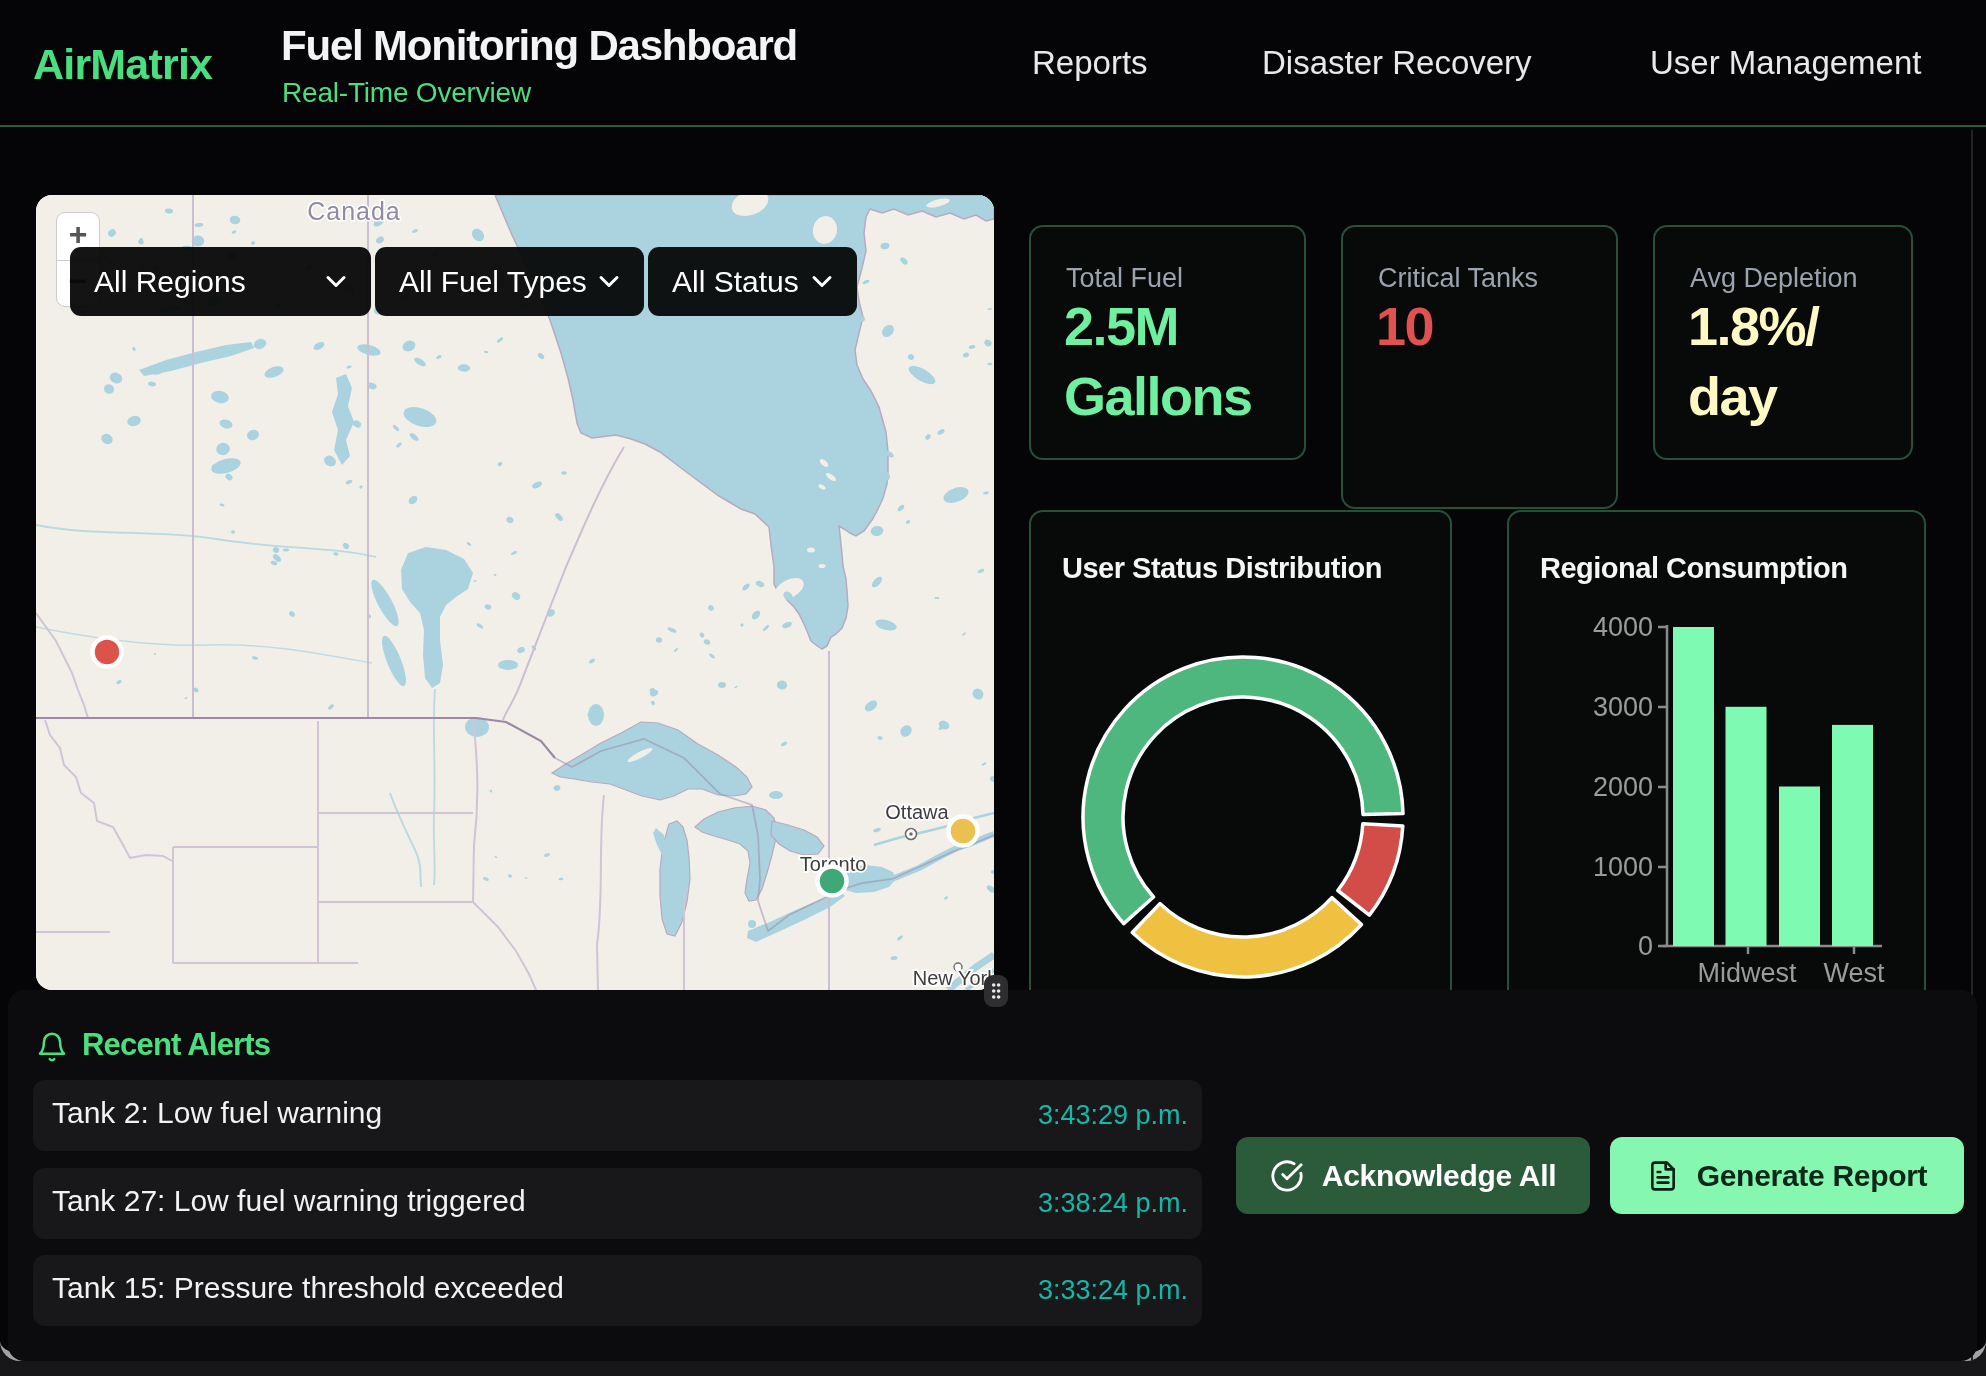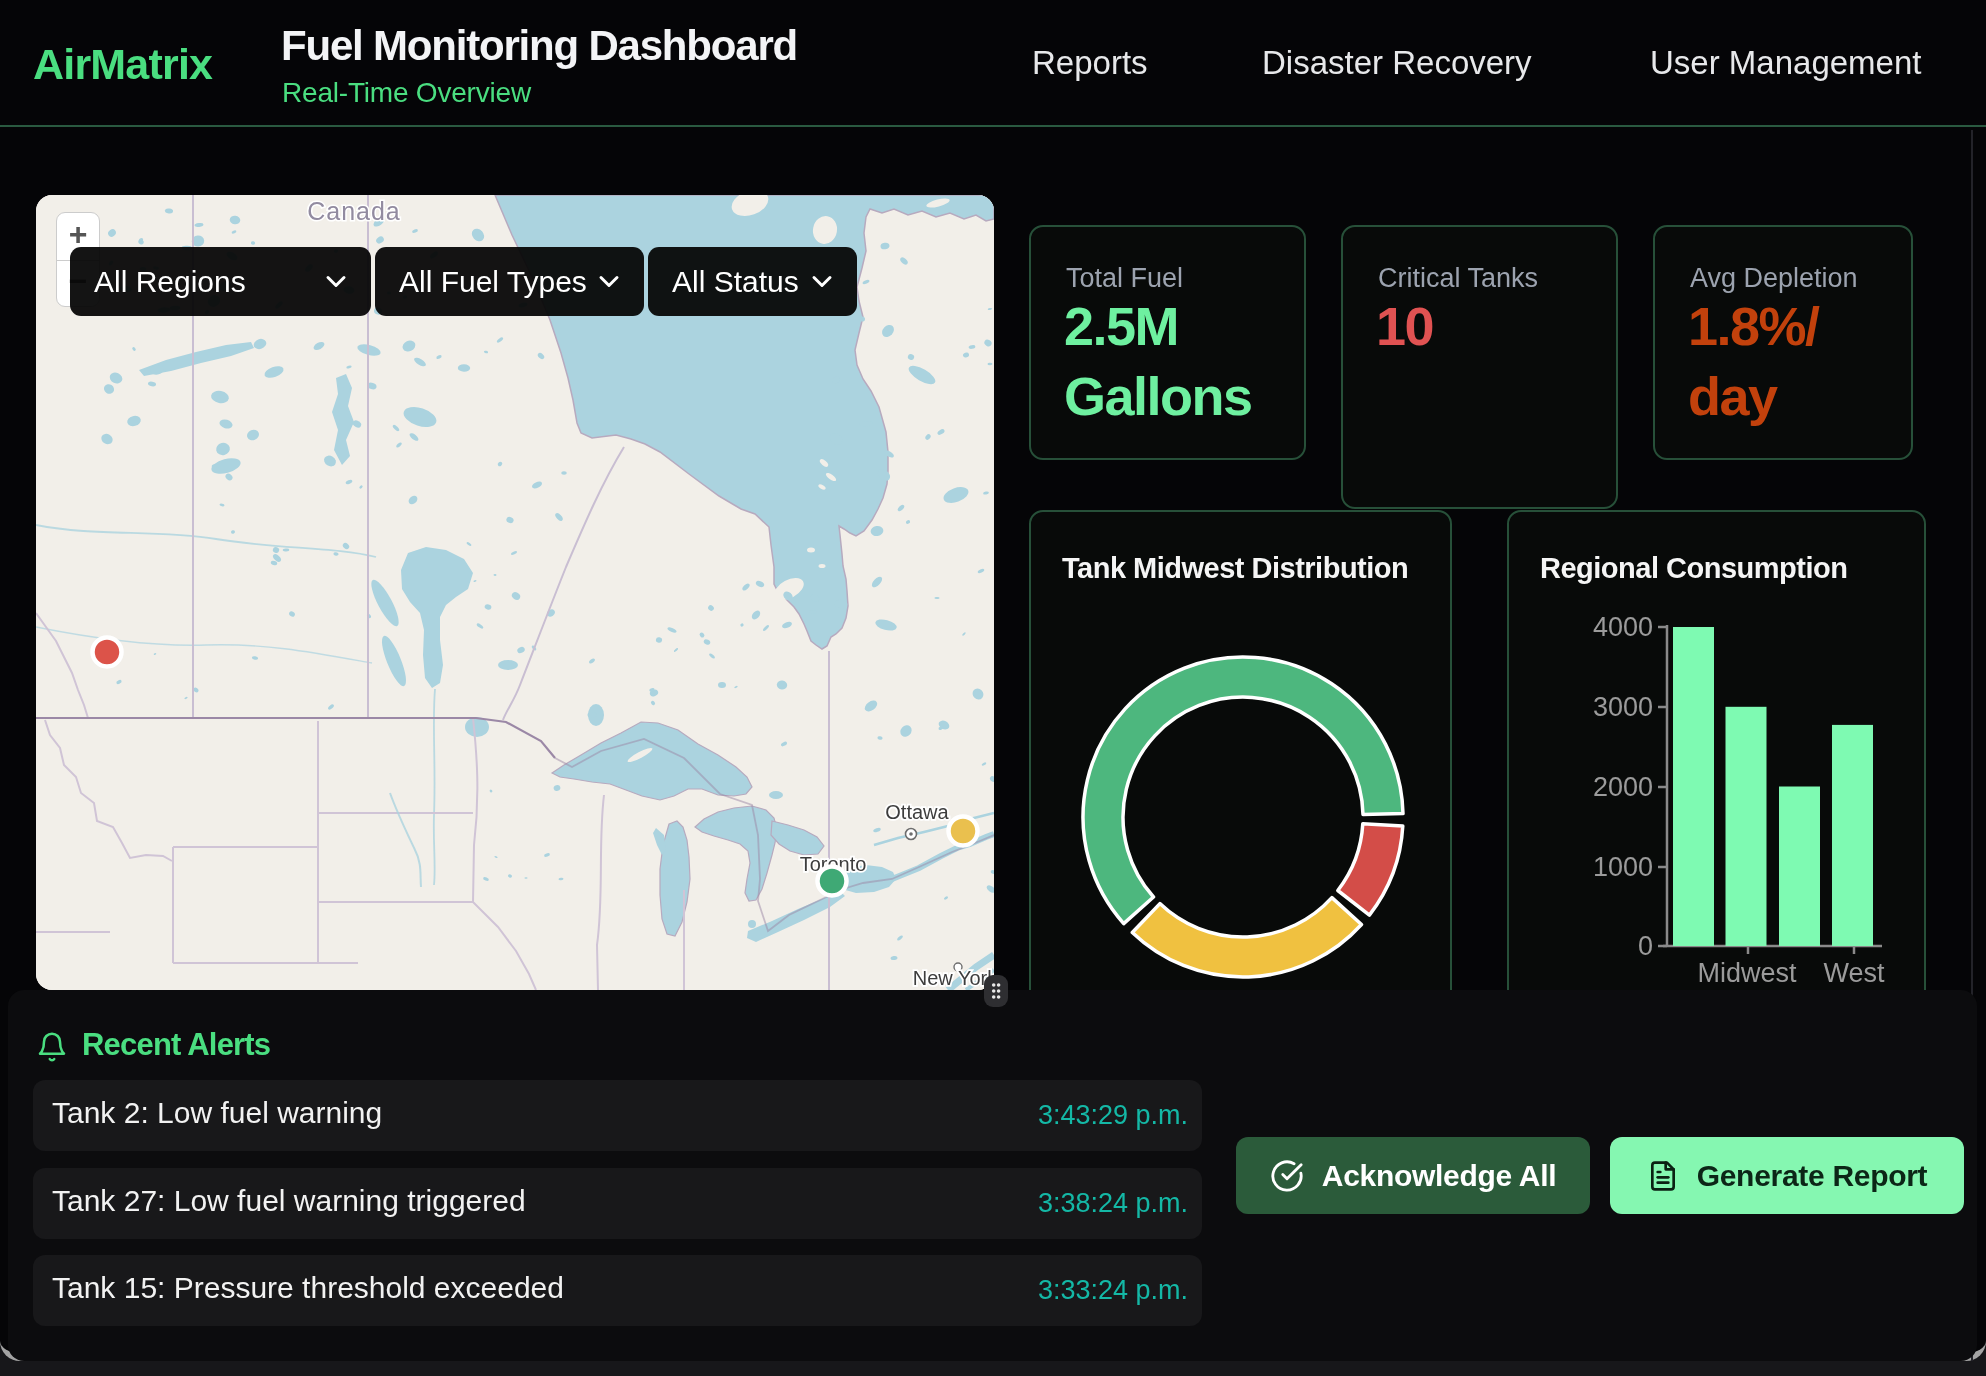--- a/index.html
+++ b/index.html
@@ -338,25 +338,25 @@
   <div class="card" id="stat1" style="left:1029px; top:225px; width:277px; height:235px;">
     <div class="slabel">Total Fuel</div>
     <div class="sval" style="color:#6ef0a0;">2.5M<br>Gallons</div>
   </div>
   <div class="card" id="stat2" style="left:1341px; top:225px; width:277px; height:284px;padding-left:45px;">
     <div class="slabel">Critical Tanks</div>
     <div class="sval" style="color:#e05252;">10</div>
   </div>
   <div class="card" id="stat3" style="left:1653px; top:225px; width:260px; height:235px;">
     <div class="slabel">Avg Depletion</div>
-    <div class="sval" style="color:#c2410c;">1.8%/<br>day</div>
+    <div class="sval" style="color:#fef9c3;">1.8%/<br>day</div>
   </div>
 
   <div class="card" id="donutcard" style="left:1029px; top:510px; width:423px; height:500px;">
-    <div class="ctitle">Tank Midwest Distribution</div>
+    <div class="ctitle">User Status Distribution</div>
     <svg width="427" height="480" viewBox="0 0 427 480" style="position:absolute;left:-1px;top:0;">
       <g stroke="#fff" stroke-width="3.5" stroke-linejoin="round">
         <path d="M93.7,411.6 A160,160 0 1 1 373.0,301.6 L333.0,302.5 A120,120 0 1 0 123.5,385.0 Z" fill="#4db77e"></path>
         <path d="M372.8,313.9 A160,160 0 0 1 339.4,403.1 L307.8,378.5 A120,120 0 0 0 332.8,311.7 Z" fill="#d34d48"></path>
         <path d="M331.5,412.5 A160,160 0 0 1 102.3,420.5 L129.9,391.6 A120,120 0 0 0 301.9,385.6 Z" fill="#f0c140"></path>
       </g>
     </svg>
   </div>
 
   <div class="card" id="barcard" style="left:1507px; top:510px; width:419px; height:500px;">

